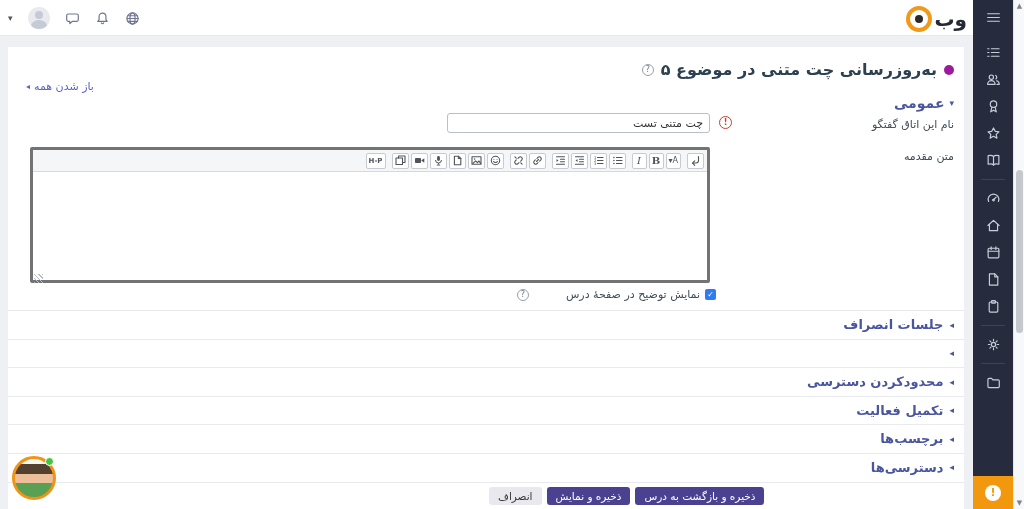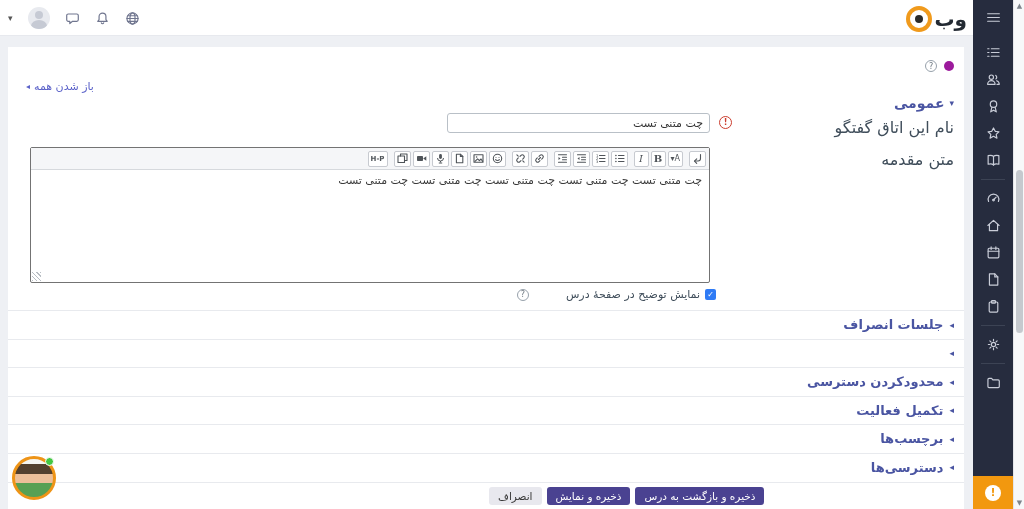--- a/index.html
+++ b/index.html
@@ -24,25 +24,25 @@
   
   .card { position:absolute; left:8px; top:47px; width:956px; height:462px; background:#fff; }
   .page-title { position:absolute; right:10px; top:13px; display:flex; align-items:center; gap:7px; }
   .title-dot { width:10px; height:10px; border-radius:50%; background:#9c1a9c; }
   .title-text { font-size:16px; font-weight:bold; color:#2d4050; }
   .help-circ { width:12px; height:12px; border-radius:50%; border:1px solid #97a1ab; color:#6b757e; font-size:8px; display:flex; align-items:center; justify-content:center; cursor:pointer; }
   .expand-all { position:absolute; left:18px; top:33px; font-size:11px; color:#5b62c9; display:flex; align-items:center; gap:4px; cursor:pointer; }
   .expand-all .caret { font-size:8px; }
   .sec-general-hdr { position:absolute; right:10px; top:48px; display:flex; align-items:center; gap:5px; color:#4a55a2; font-weight:bold; font-size:14px; cursor:pointer; }
   .sec-general-hdr .caret { font-size:9px; }
-  .fld-label { position:absolute; right:10px; font-size:16px; color:#3f4d5a; }
+  .fld-label { position:absolute; right:10px; font-size:11px; color:#3f4d5a; }
   .name-input { position:absolute; left:439px; top:66px; width:263px; height:20px; border:1px solid #b9c0c7; border-radius:3px; font-size:11px; padding:0 6px; color:#333; font-family:"DejaVu Sans",sans-serif; direction:rtl; }
   .req-icon { position:absolute; left:711px; top:69px; width:13px; height:13px; border-radius:50%; border:1.3px solid #cb3d2e; color:#cb3d2e; font-size:8px; font-weight:bold; display:flex; align-items:center; justify-content:center; }
   
-  .editor { position:absolute; left:22px; top:100px; width:680px; height:136px; border:1px solid #737373; border-radius:2px; background:#fff; }
+  .editor { position:absolute; left:22px; top:100px; width:680px; height:136px; border:3px solid #737373; border-radius:2px; background:#fff; }
   .ed-toolbar { display:flex; direction:ltr; justify-content:flex-end; align-items:center; gap:6px; height:22px; padding:0 3px; background:#f5f6f8; border-bottom:1px solid #d6d9dd; }
   .tb-group { display:flex; gap:2px; }
   .tb-btn { min-width:15px; height:16px; padding:1px 2px; background:#fff; border:1px solid #c7cad0; border-radius:2px; color:#4f5459; display:flex; align-items:center; justify-content:center; cursor:pointer; font-family:"DejaVu Sans",sans-serif; }
   .tb-btn svg { display:block; }
   .ed-content { height:112px; padding:4px 7px; font-size:11px; color:#3a3a3a; direction:rtl; text-align:right; position:relative; cursor:text; }
   .ed-resize { position:absolute; left:1px; bottom:1px; width:9px; height:9px; background:repeating-linear-gradient(45deg,#b9bec4 0 1px,transparent 1px 3px); cursor:sw-resize; }
   
   .cb-row { position:absolute; right:248px; top:241px; display:flex; align-items:center; gap:5px; direction:rtl; }
   .cb-box { width:11px; height:11px; border-radius:2px; background:#2f7bf5; color:#fff; font-size:8px; line-height:11px; text-align:center; cursor:pointer; }
   .cb-label { font-size:11px; color:#3f4d5a;margin-left:32px; }
@@ -109,20 +109,21 @@
     <span class="logo-swirl">
         <span class="logo-dot"></span>
       </span>
   </div>
 </div>
 
 <div class="card">
 
   <div class="page-title">
     <span class="title-dot"></span>
+    <span class="title-text">به‌روزرسانی چت متنی در موضوع ۵</span>
     <span class="help-circ">?</span>
   </div>
 
   <div class="expand-all">
     <span>باز شدن همه</span>
     <span class="caret">◂</span>
   </div>
 
   <div class="sec-general-hdr">
     <span class="caret">▾</span>
@@ -243,21 +244,20 @@
         <div class="tb-group">
           <button class="tb-btn">
             <svg viewBox="0 0 11 11" width="11" height="11" fill="none" stroke="currentColor" stroke-width="1.1" stroke-linecap="round" stroke-linejoin="round">
               <path d="M8.5 1.5v4A2.5 2.5 0 0 1 6 8H2.7"></path>
               <path d="M4.7 5.9 2.5 8.1l2.2 2.2"></path>
             </svg>
           </button>
         </div>
       </div>
     <div class="ed-content">
-      <span>چت متنی تست چت متنی تست چت متنی تست چت متنی تست چت متنی تست</span>
       <span class="ed-resize"></span>
     </div>
   </div>
 
   <div class="cb-row">
     <span class="cb-box">✓</span>
     <span class="cb-label">نمایش توضیح در صفحهٔ درس</span>
     <span class="help-circ">?</span>
   </div>
 

